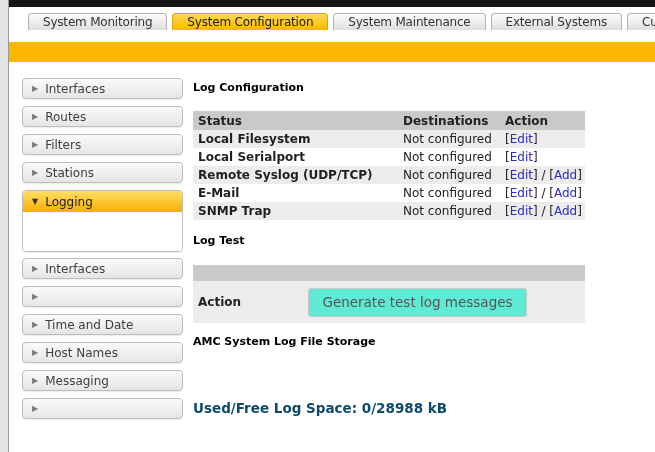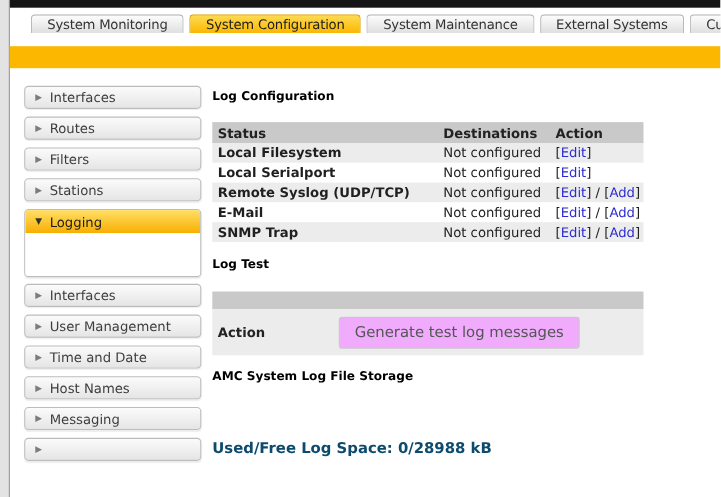--- a/index.html
+++ b/index.html
@@ -81,21 +81,21 @@
   
   .lt-title{margin-top:13px;}
   .lt-headbar{height:16px;background:#c9c9c9;margin-top:16px;}
   .lt-row{
     height:42px;background:#ececec;display:grid;
     grid-template-columns:115px auto;align-items:center;font-size:12px;
   }
   .lt-action{font-weight:bold;color:#222;padding-left:5px;}
   .gen-btn{
     width:219px;height:29px;box-sizing:border-box;
-    background:#f0abfc;border:1px solid #c9c9c9;border-radius:3px;
+    background:#5eead4;border:1px solid #c9c9c9;border-radius:3px;
     font-family:"DejaVu Sans","Liberation Sans",sans-serif;
     font-size:13.5px;color:#555;cursor:pointer;
   }
   .amc-title{margin-top:11px;}
   .usage{
     margin-top:50px;font-size:13.5px;font-weight:bold;color:#0c4a6e;white-space:nowrap;
   }
 </style>
 </head>
 <body>
@@ -146,21 +146,20 @@
       <span>Logging</span>
     </div>
     <div class="acc-body"></div>
   </div>
   <div class="acc-item">
     <span class="arrow">▶</span>
     <span>Interfaces</span>
   </div>
   <div class="acc-item">
     <span class="arrow">▶</span>
-    <span>User Management</span>
   </div>
   <div class="acc-item">
     <span class="arrow">▶</span>
     <span>Time and Date</span>
   </div>
   <div class="acc-item">
     <span class="arrow">▶</span>
     <span>Host Names</span>
   </div>
   <div class="acc-item">

